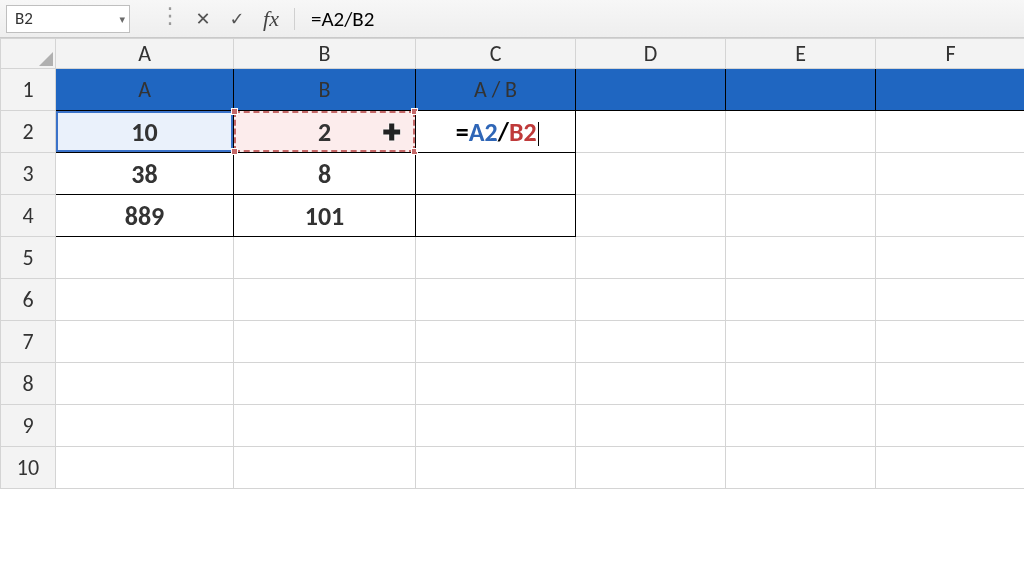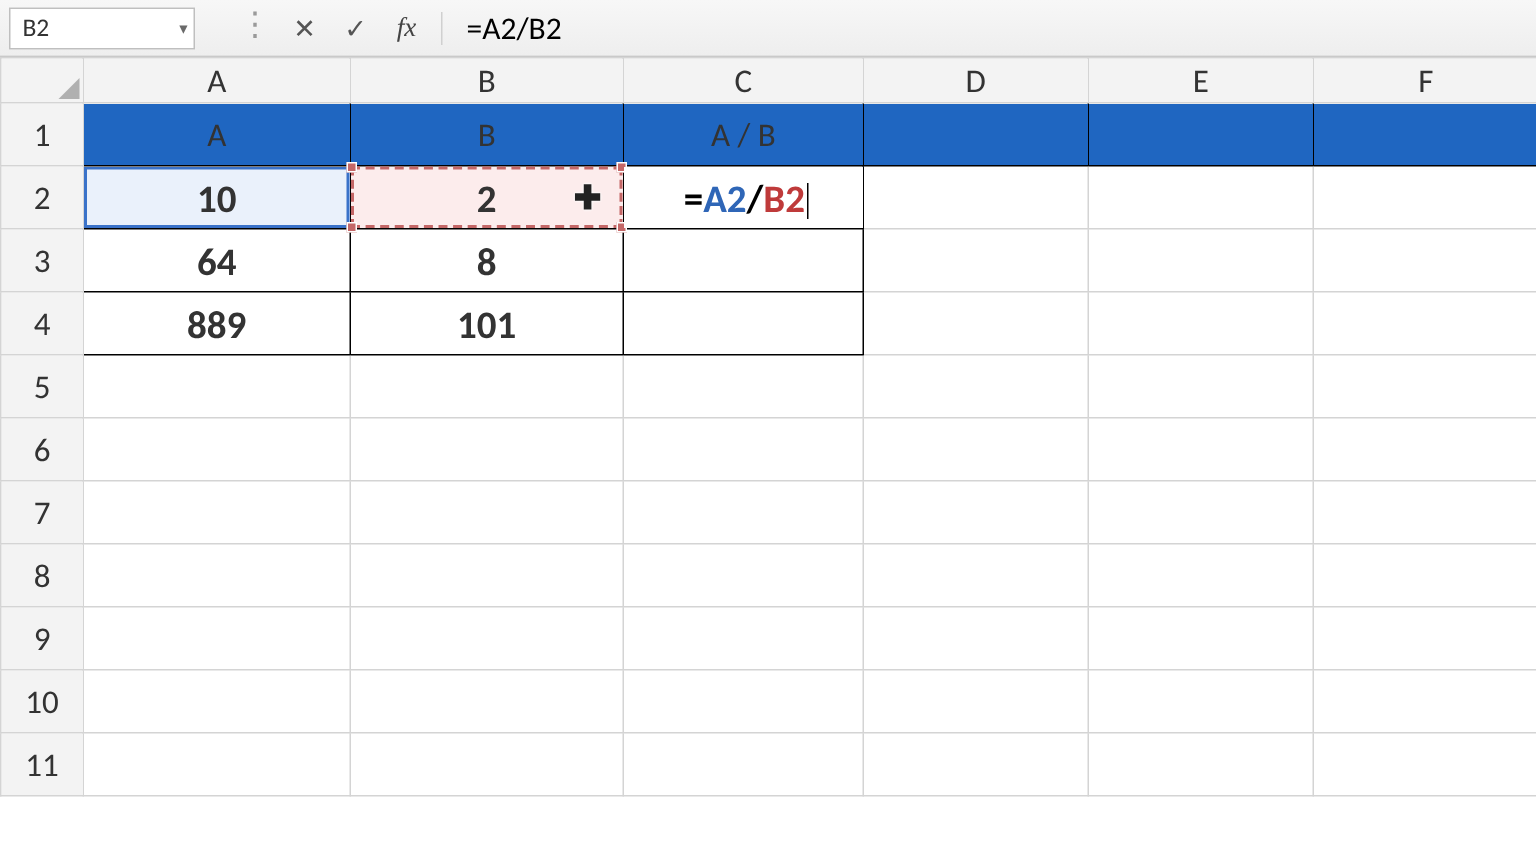--- a/index.html
+++ b/index.html
@@ -50,21 +50,21 @@
   }
   .fx-controls { display: flex; align-items: center; }
   .fx-btn {
     width: 34px; height: 28px;
     display: flex; align-items: center; justify-content: center;
     color: #555;
     font-size: 18px;
     border-radius: 3px;
   }
   .fx-btn.dots { color:#9a9a9a; font-size:22px; letter-spacing:-2px; margin-top:-6px;}
-  .fx-label { font-style: italic; font-family: "Times New Roman", serif; font-size:18px; color:#444;}
+  .fx-label { font-style: italic; font-family: "Times New Roman", serif; font-size:22px; color:#444;}
   .formula-input {
     flex: 1 1 auto;
     height: 28px;
     border: none;
     outline: none;
     font-size: 21px;
     font-family: Calibri, Arial, sans-serif;
     padding: 0 10px;
     color: #000;
     background: transparent;
@@ -265,21 +265,21 @@
       <td class="dt editing">
         <span class="pref-op">=</span><span class="pref-a">A2</span><span class="pref-op">/</span><span class="pref-b">B2</span><span class="cursor"></span>
       </td>
       <td></td>
       <td></td>
       <td></td>
     </tr>
 
     <tr class="datarow drow">
       <th class="rowhdr">3</th>
-      <td class="dt valA">64</td>
+      <td class="dt valA">38</td>
       <td class="dt valB">8</td>
       <td class="dt"></td>
       <td></td>
       <td></td>
       <td></td>
     </tr>
 
     <tr class="datarow drow">
       <th class="rowhdr">4</th>
       <td class="dt valA">889</td>
@@ -337,24 +337,15 @@
         </tr>
     <tr class="datarow">
           <th class="rowhdr">10</th>
           <td></td>
           <td></td>
           <td></td>
           <td></td>
           <td></td>
           <td></td>
         </tr>
-    <tr class="datarow">
-          <th class="rowhdr">11</th>
-          <td></td>
-          <td></td>
-          <td></td>
-          <td></td>
-          <td></td>
-          <td></td>
-        </tr>
   </tbody>
 </table>
 </div>
 
 </body></html>

